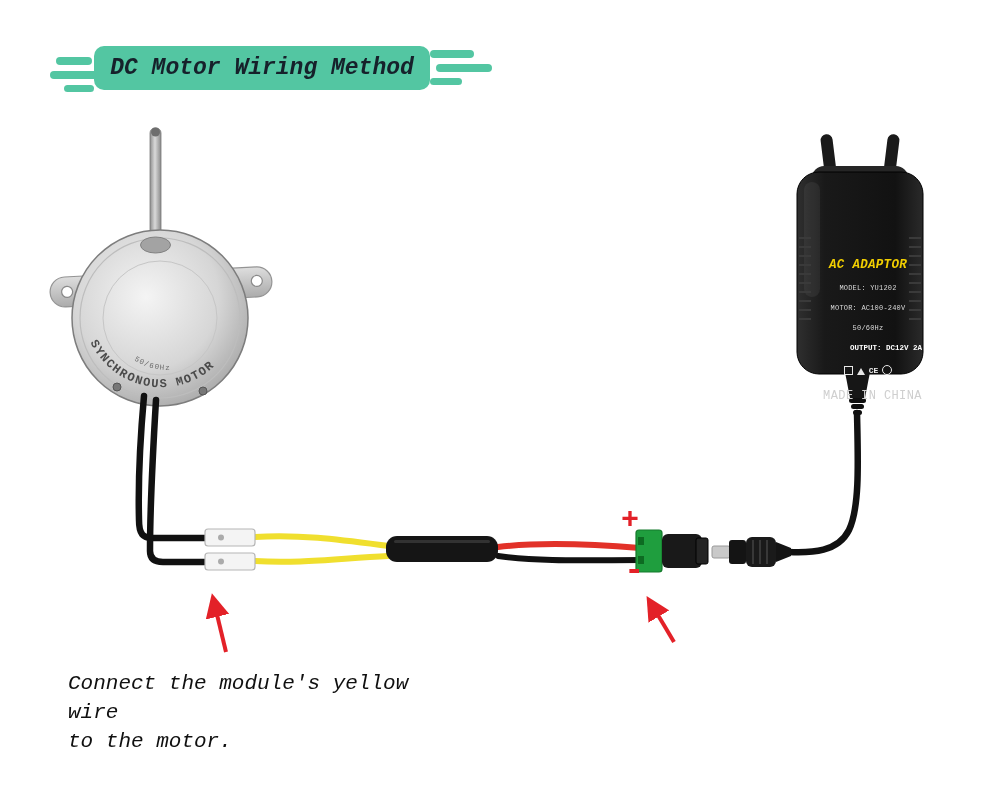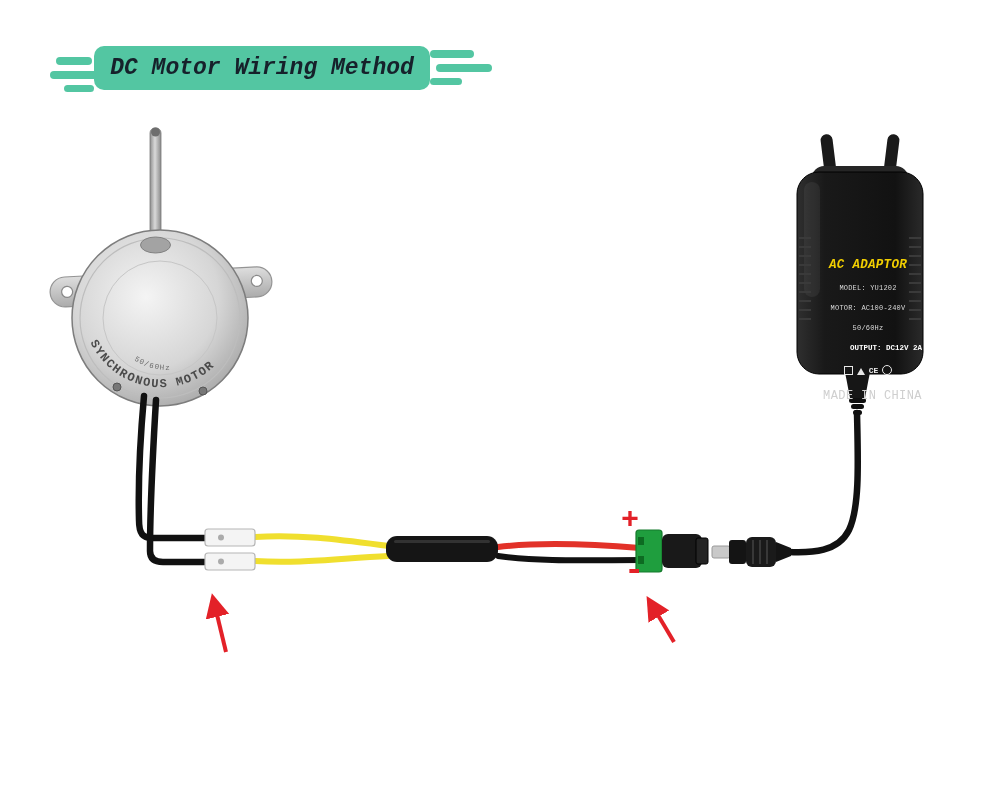--- a/index.html
+++ b/index.html
@@ -206,14 +206,16 @@
       <span class="ic-tri"></span>
       <span class="ic-ce">CE</span>
       <span class="ic-circ"></span>
     </div>
     <div class="ad-origin">MADE IN CHINA</div>
   </div>
 
   <div class="polarity" style="left:621px;top:505px;font-size:30px;">+</div>
   <div class="polarity" style="left:624px;top:554px;font-size:34px;">-</div>
 
+  <div class="note" style="left:68px;top:670px;width:380px;">Connect the module's yellow wire
+ to the motor.</div>
 
 </div>
 
 </body></html>

